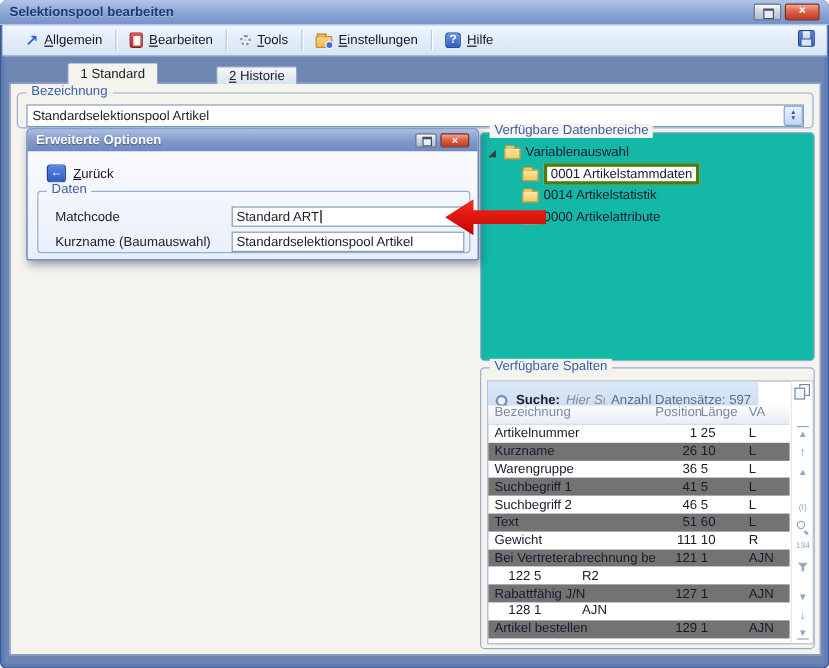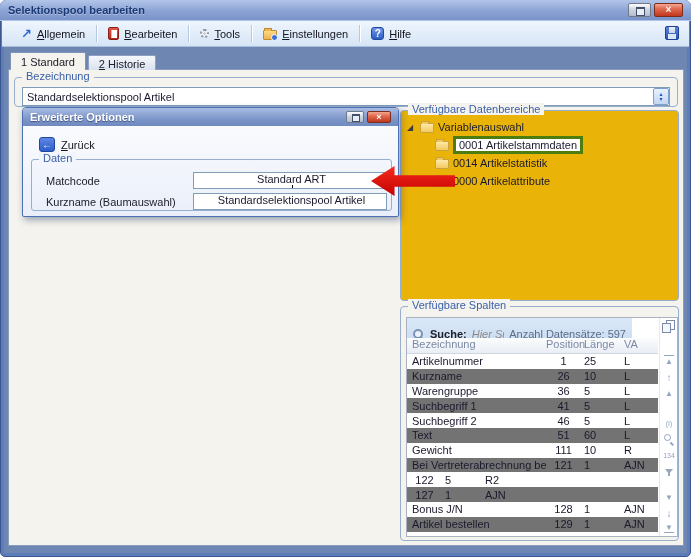--- a/index.html
+++ b/index.html
@@ -32,21 +32,21 @@
   .i-einstellungen::before{content:"";position:absolute;top:-3px;left:0;width:6px;height:2px;background:#f0b34e;border:1px solid #c08a2e;border-bottom:none;}
   .i-einstellungen::after{content:"";position:absolute;right:-2px;bottom:-2px;width:5px;height:5px;border-radius:50%;background:#3e6fd6;border:1px solid #fff;}
   .i-hilfe{width:13px;height:13px;border-radius:3px;background:linear-gradient(#6f97e8,#2c5cc5);border:1px solid #20479c;color:#fff;font-weight:bold;font-size:10px;text-align:center;line-height:12px;}
   .i-hilfe::before{content:"?";}
   .i-save{width:14px;height:14px;background:linear-gradient(#5d83d8,#2a55b4);border:1px solid #1d4095;border-radius:2px;}
   .i-save::before{content:"";position:absolute;left:3px;top:0;width:6px;height:6px;background:linear-gradient(#eef2f9,#c8d4ea);}
   .i-save::after{content:"";position:absolute;left:2px;bottom:0;width:8px;height:5px;background:#dde6f4;}
 
   
   .tabstrip{position:absolute;left:10px;top:52px;height:18px;display:flex;align-items:flex-end;gap:2px;z-index:5;}
-  .tab{padding:2px 10px;border:1px solid #8e9fc0;border-bottom:none;border-radius:2px 2px 0 0;background:linear-gradient(#f6f8fb,#d9e2ef);color:#20202c;height:15px;line-height:12px;}
+  .tab{padding:2px 10px;border:1px solid #8e9fc0;border-bottom:none;border-radius:2px 2px 0 0;background:linear-gradient(#f6f8fb,#d9e2ef);color:#20202c;height:15px;line-height:12px;margin-left:46px;}
   .tab.active{background:#f4f3ee;border-color:#8195ba;height:18px;line-height:15px;font-weight:normal;}
   .page{position:absolute;left:8px;top:69px;width:676px;height:477px;background:#f4f3ee;border:1px solid #8a9cbd;z-index:1;}
 
   
   .group{position:absolute;border:1px solid #98aecf;border-radius:4px;}
   .legend{position:absolute;top:-8px;left:7px;background:#f4f3ee;padding:0 4px;color:#3a5fa8;z-index:2;}
 
   .combo{position:absolute;left:7px;top:9px;right:7px;height:19px;background:#fff;border:1px solid #7f9db9;display:flex;align-items:center;}
   .combo .val{padding-left:4px;flex:1;}
   .spin{width:16px;height:17px;margin-right:0;border:1px solid #7aa0d4;border-radius:2px;background:linear-gradient(#e9f1fc,#c2d6f2);display:flex;flex-direction:column;align-items:center;justify-content:center;color:#2a55b8;font-size:6px;line-height:5px;}
@@ -79,21 +79,21 @@
   .searchbar .shint{font-style:italic;color:#8a8a8a;flex:1;white-space:nowrap;overflow:hidden;}
   .searchbar .scount{color:#5c6c88;white-space:nowrap;}
   .mag-icon{position:relative;width:12px;height:12px;flex:0 0 auto;}
   .mag-icon::before{content:"";position:absolute;left:0;top:1px;width:6px;height:6px;border:2px solid #7a93b8;border-radius:50%;background:#e9f1fb;}
   .mag-icon::after{content:"";position:absolute;right:0;bottom:0;width:5px;height:2px;background:#7a93b8;transform:rotate(45deg);}
   .thead{position:absolute;left:0;top:20px;width:251px;height:16px;display:flex;background:linear-gradient(#fbfcfd,#e9eef5);border-bottom:1px solid #cfd6e0;color:#7b8aa5;}
   .tbody{position:absolute;left:0;top:36px;width:251px;}
   .trow{display:flex;height:14.8px;align-items:center;}
   .trow.alt{background:#737373;}
   .c-name{flex:1;padding-left:5px;white-space:nowrap;overflow:hidden;}
-  .c-pos{width:38px;text-align:center;padding-right:3px;}
+  .c-pos{width:38px;text-align:right;padding-right:3px;}
   .c-len{width:34px;padding-right:3px;}
   .c-va{width:40px;padding-left:6px;}
   .thead .c-name{padding-left:5px;}
   
   .strip{position:absolute;left:252px;top:0;width:18px;height:218px;background:#fff;border-left:1px solid #e4e8ee;}
   .si{position:absolute;left:1px;width:16px;height:14px;display:flex;align-items:center;justify-content:center;color:#93a5c2;font-size:9px;}
   .si-txt{font-size:7px;letter-spacing:0;}
   .si-tri{font-size:8px;}
   .si-arrow{color:#7f97c5;font-size:10px;}
   .si-top::before,.si-bottom::after{content:"";position:absolute;left:3px;right:3px;height:1px;background:currentColor;}
@@ -111,21 +111,21 @@
   
   .dialog{position:absolute;left:22px;top:107px;width:377px;height:110px;border:1px solid #4d6fb4;border-radius:4px 4px 2px 2px;background:linear-gradient(#fdfdfe,#e9effa);box-shadow:2px 3px 7px rgba(40,60,100,.45);z-index:50;}
   .dlg-title{height:18px;border-radius:3px 3px 0 0;background:linear-gradient(#a9bce2,#7d96c9 60%,#7089bf);display:flex;align-items:center;padding:0 7px;}
   .dlg-title .t{color:#fff;font-weight:bold;text-shadow:0 1px 1px rgba(20,40,90,.6);}
   .back-btn{position:absolute;left:10px;top:28px;display:flex;align-items:center;gap:6px;background:none;border:none;font:inherit;color:#15151f;}
   .back-btn u{text-decoration:underline;}
   .back-icon{width:16px;height:15px;border-radius:3px;background:linear-gradient(#5f86e4,#2d5ec9);border:1px solid #1d459f;color:#fff;font-size:10px;font-weight:bold;text-align:center;line-height:14px;}
   .dlg-group{position:absolute;left:8px;top:51px;width:361px;height:52px;border:1px solid #98aecf;border-radius:3px;}
   .dlg-group .legend{background:#f2f6fc;}
   .fld-label{position:absolute;left:14px;color:#20202c;}
-  .fld-input{position:absolute;left:161px;width:194px;height:17px;background:#fff;border:1px solid #7f9db9;display:flex;align-items:center;padding-left:3px;white-space:nowrap;overflow:hidden;flex-direction:column;}
+  .fld-input{position:absolute;left:161px;width:194px;height:17px;background:#fff;border:1px solid #7f9db9;display:flex;align-items:center;padding-left:3px;white-space:nowrap;overflow:hidden;}
   .caret{display:inline-block;width:1px;height:11px;background:#000;margin-left:1px;}
 
   
   .red-arrow{position:absolute;left:371px;top:166px;width:84px;height:30px;background:linear-gradient(#f52b1e,#c40000);clip-path:polygon(0% 50%,28% 0%,28% 31%,100% 31%,100% 69%,28% 69%,28% 100%);z-index:60;filter:drop-shadow(1px 2px 2px rgba(80,0,0,.4));}
 </style>
 </head>
 <body>
 
 <div class="stage">
   <div class="frame"></div>
@@ -199,21 +199,21 @@
       <div class="llrow" style="top: 132px;">
         <span class="grid-icon"></span>
         <span class="llcode">BS</span>
         <span>Bestellstatus</span>
       </div>
     </div>
 
   <button class="btn-add">&lt;- Hinzufügen (F3)</button>
   <div class="btn-remove">Entfernen (F4) -&gt;</div>
 
-  <div class="group" style="left:400px;top:110px;width:279px;height:191px;background:#eab308;z-index:2;">
+  <div class="group" style="left:400px;top:110px;width:279px;height:191px;background:#14b8a6;z-index:2;">
     <span class="legend">Verfügbare Datenbereiche</span>
     <div class="tree-root-row" style="left:6px;top:8px;">
       <span class="expander">◢</span>
       <span class="folder-icon"></span>
       <span class="tree-label">Variablenauswahl</span>
     </div>
     <span><div class="tree-row" style="left: 34px; top: 26px;">
           <span class="folder-icon"></span>
           <span class="tree-label selected">0001 Artikelstammdaten</span>
         </div><div class="tree-row" style="left: 34px; top: 44px;">
@@ -288,26 +288,26 @@
             <span class="c-pos">121</span>
             <span class="c-len">1</span>
             <span class="c-va">AJN</span>
           </div>
           <div class="trow">
             <span class="c-pos">122</span>
             <span class="c-len">5</span>
             <span class="c-va">R2</span>
           </div>
           <div class="trow alt">
+            <span class="c-name">Rabattfähig J/N</span>
             <span class="c-pos">127</span>
             <span class="c-len">1</span>
             <span class="c-va">AJN</span>
           </div>
           <div class="trow">
-            <span class="c-name">Bonus J/N</span>
             <span class="c-pos">128</span>
             <span class="c-len">1</span>
             <span class="c-va">AJN</span>
           </div>
           <div class="trow alt">
             <span class="c-name">Artikel bestellen</span>
             <span class="c-pos">129</span>
             <span class="c-len">1</span>
             <span class="c-va">AJN</span>
           </div>

